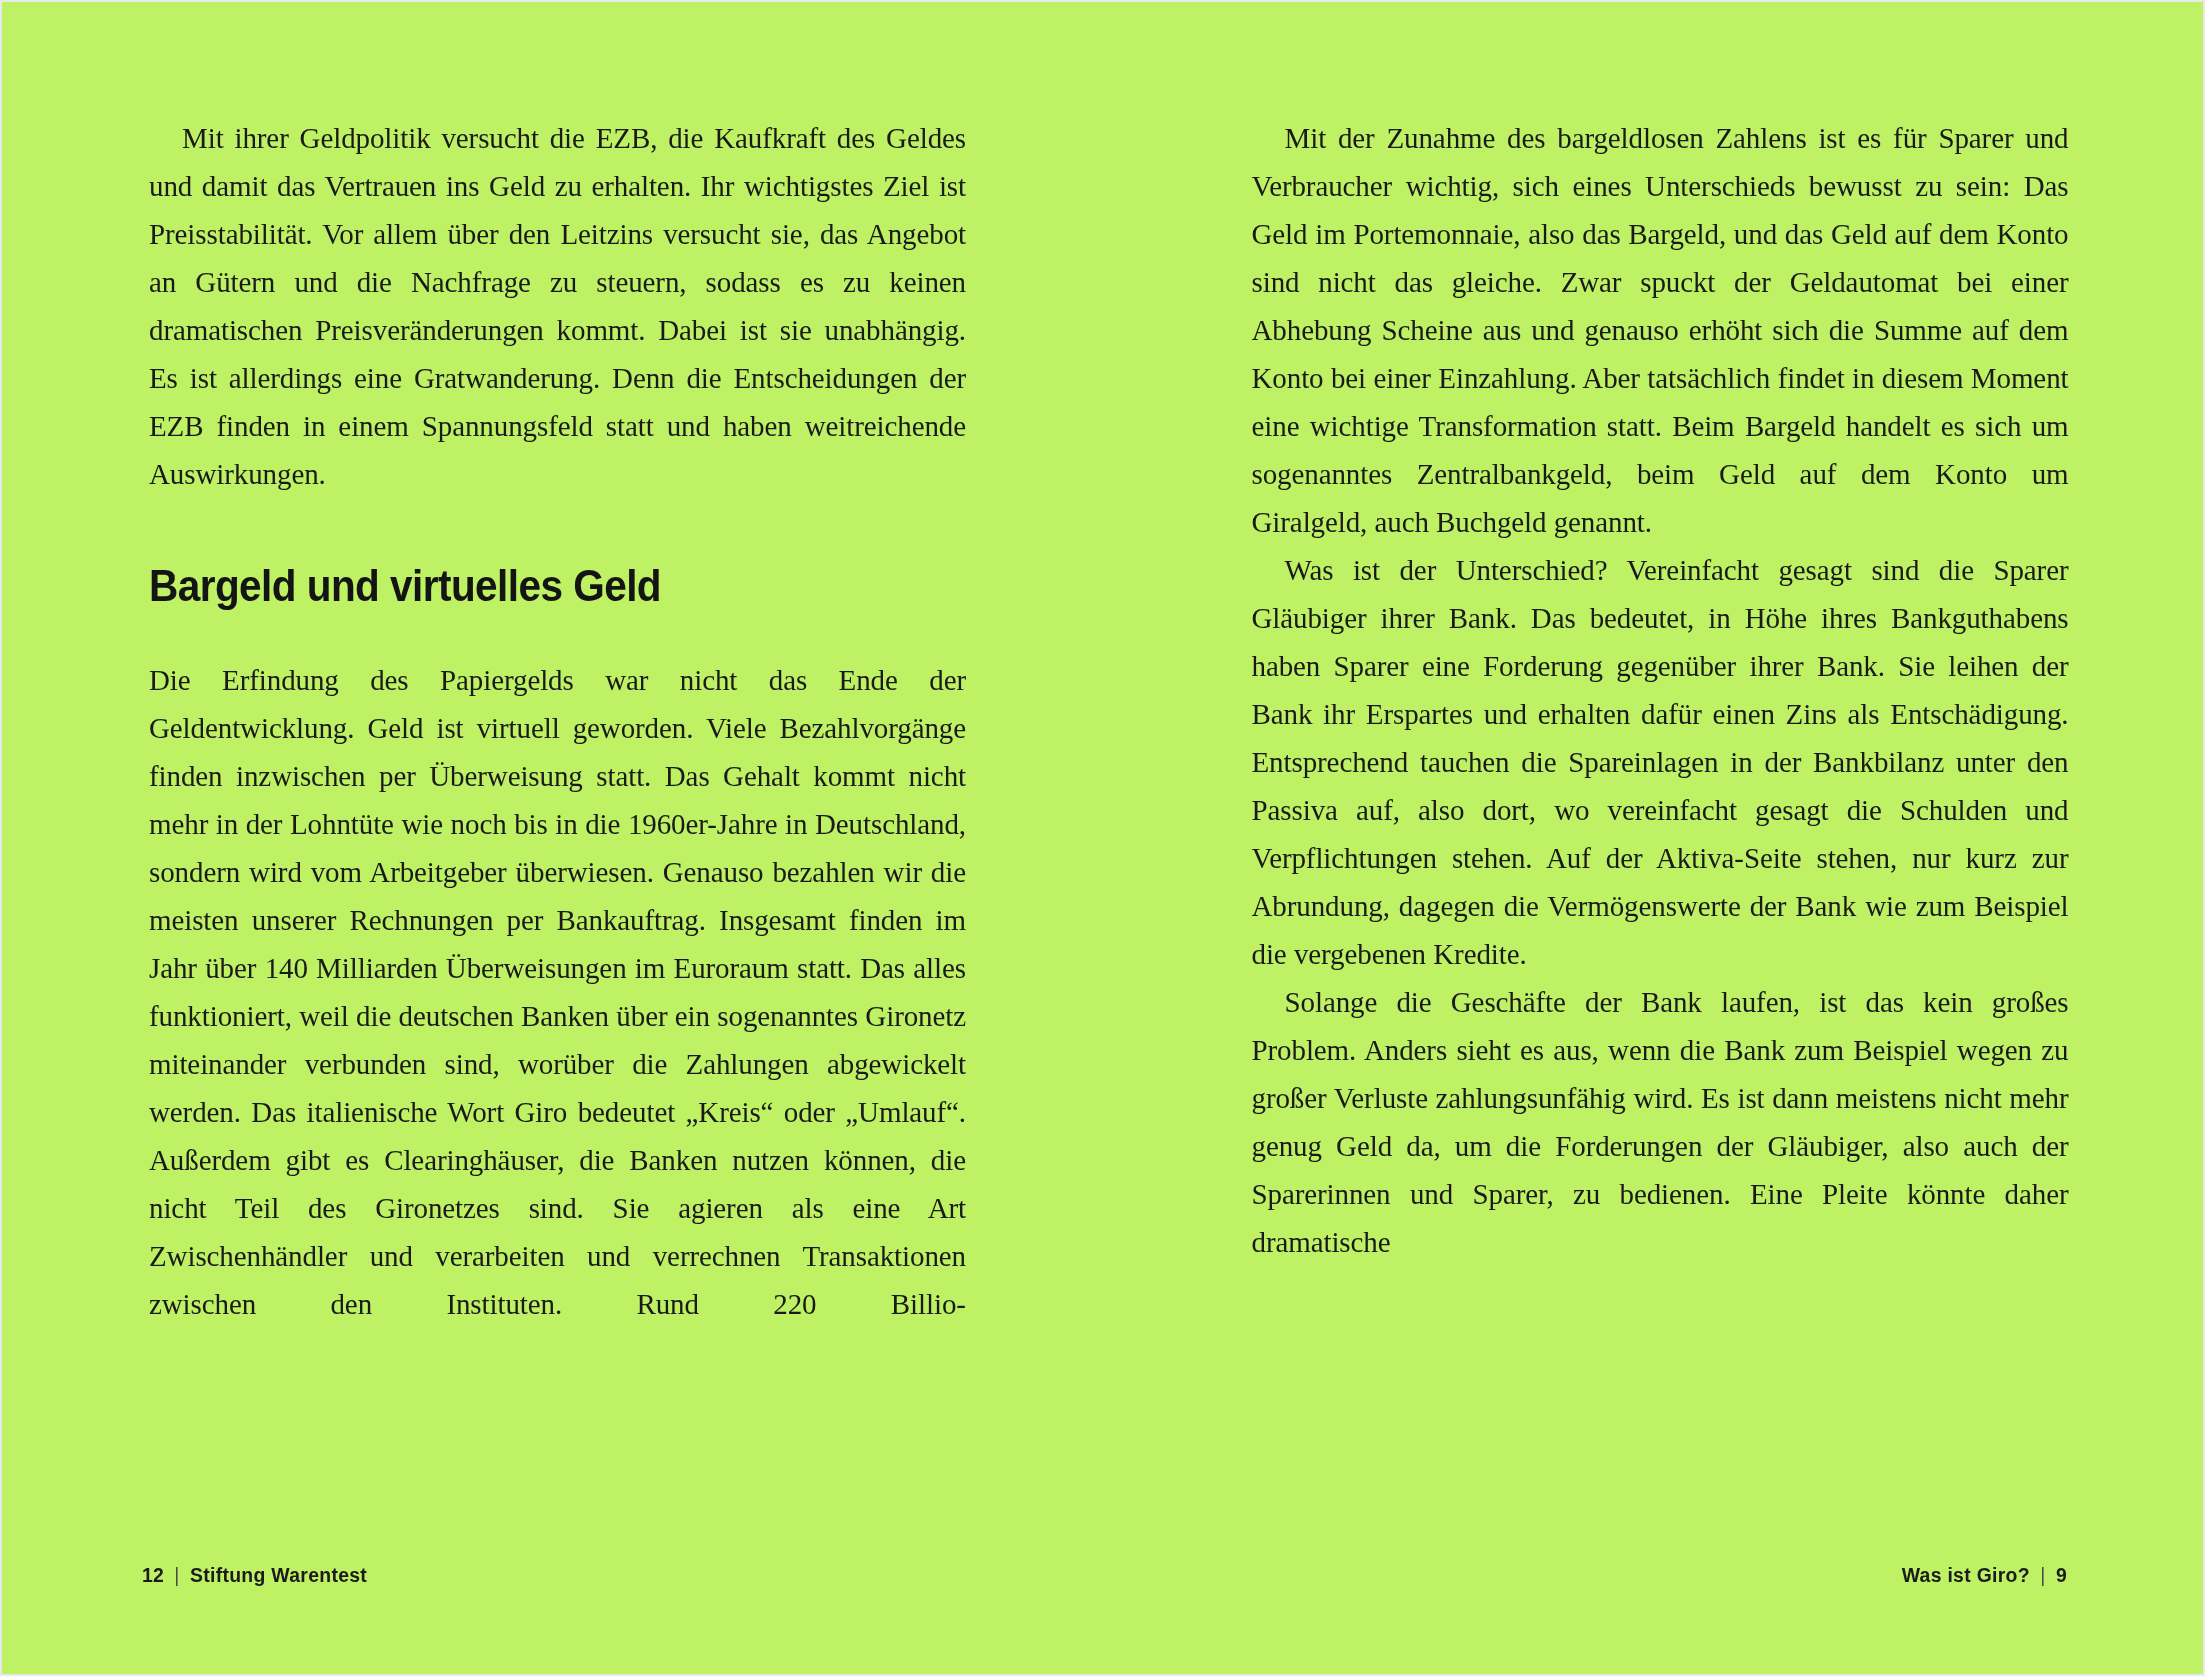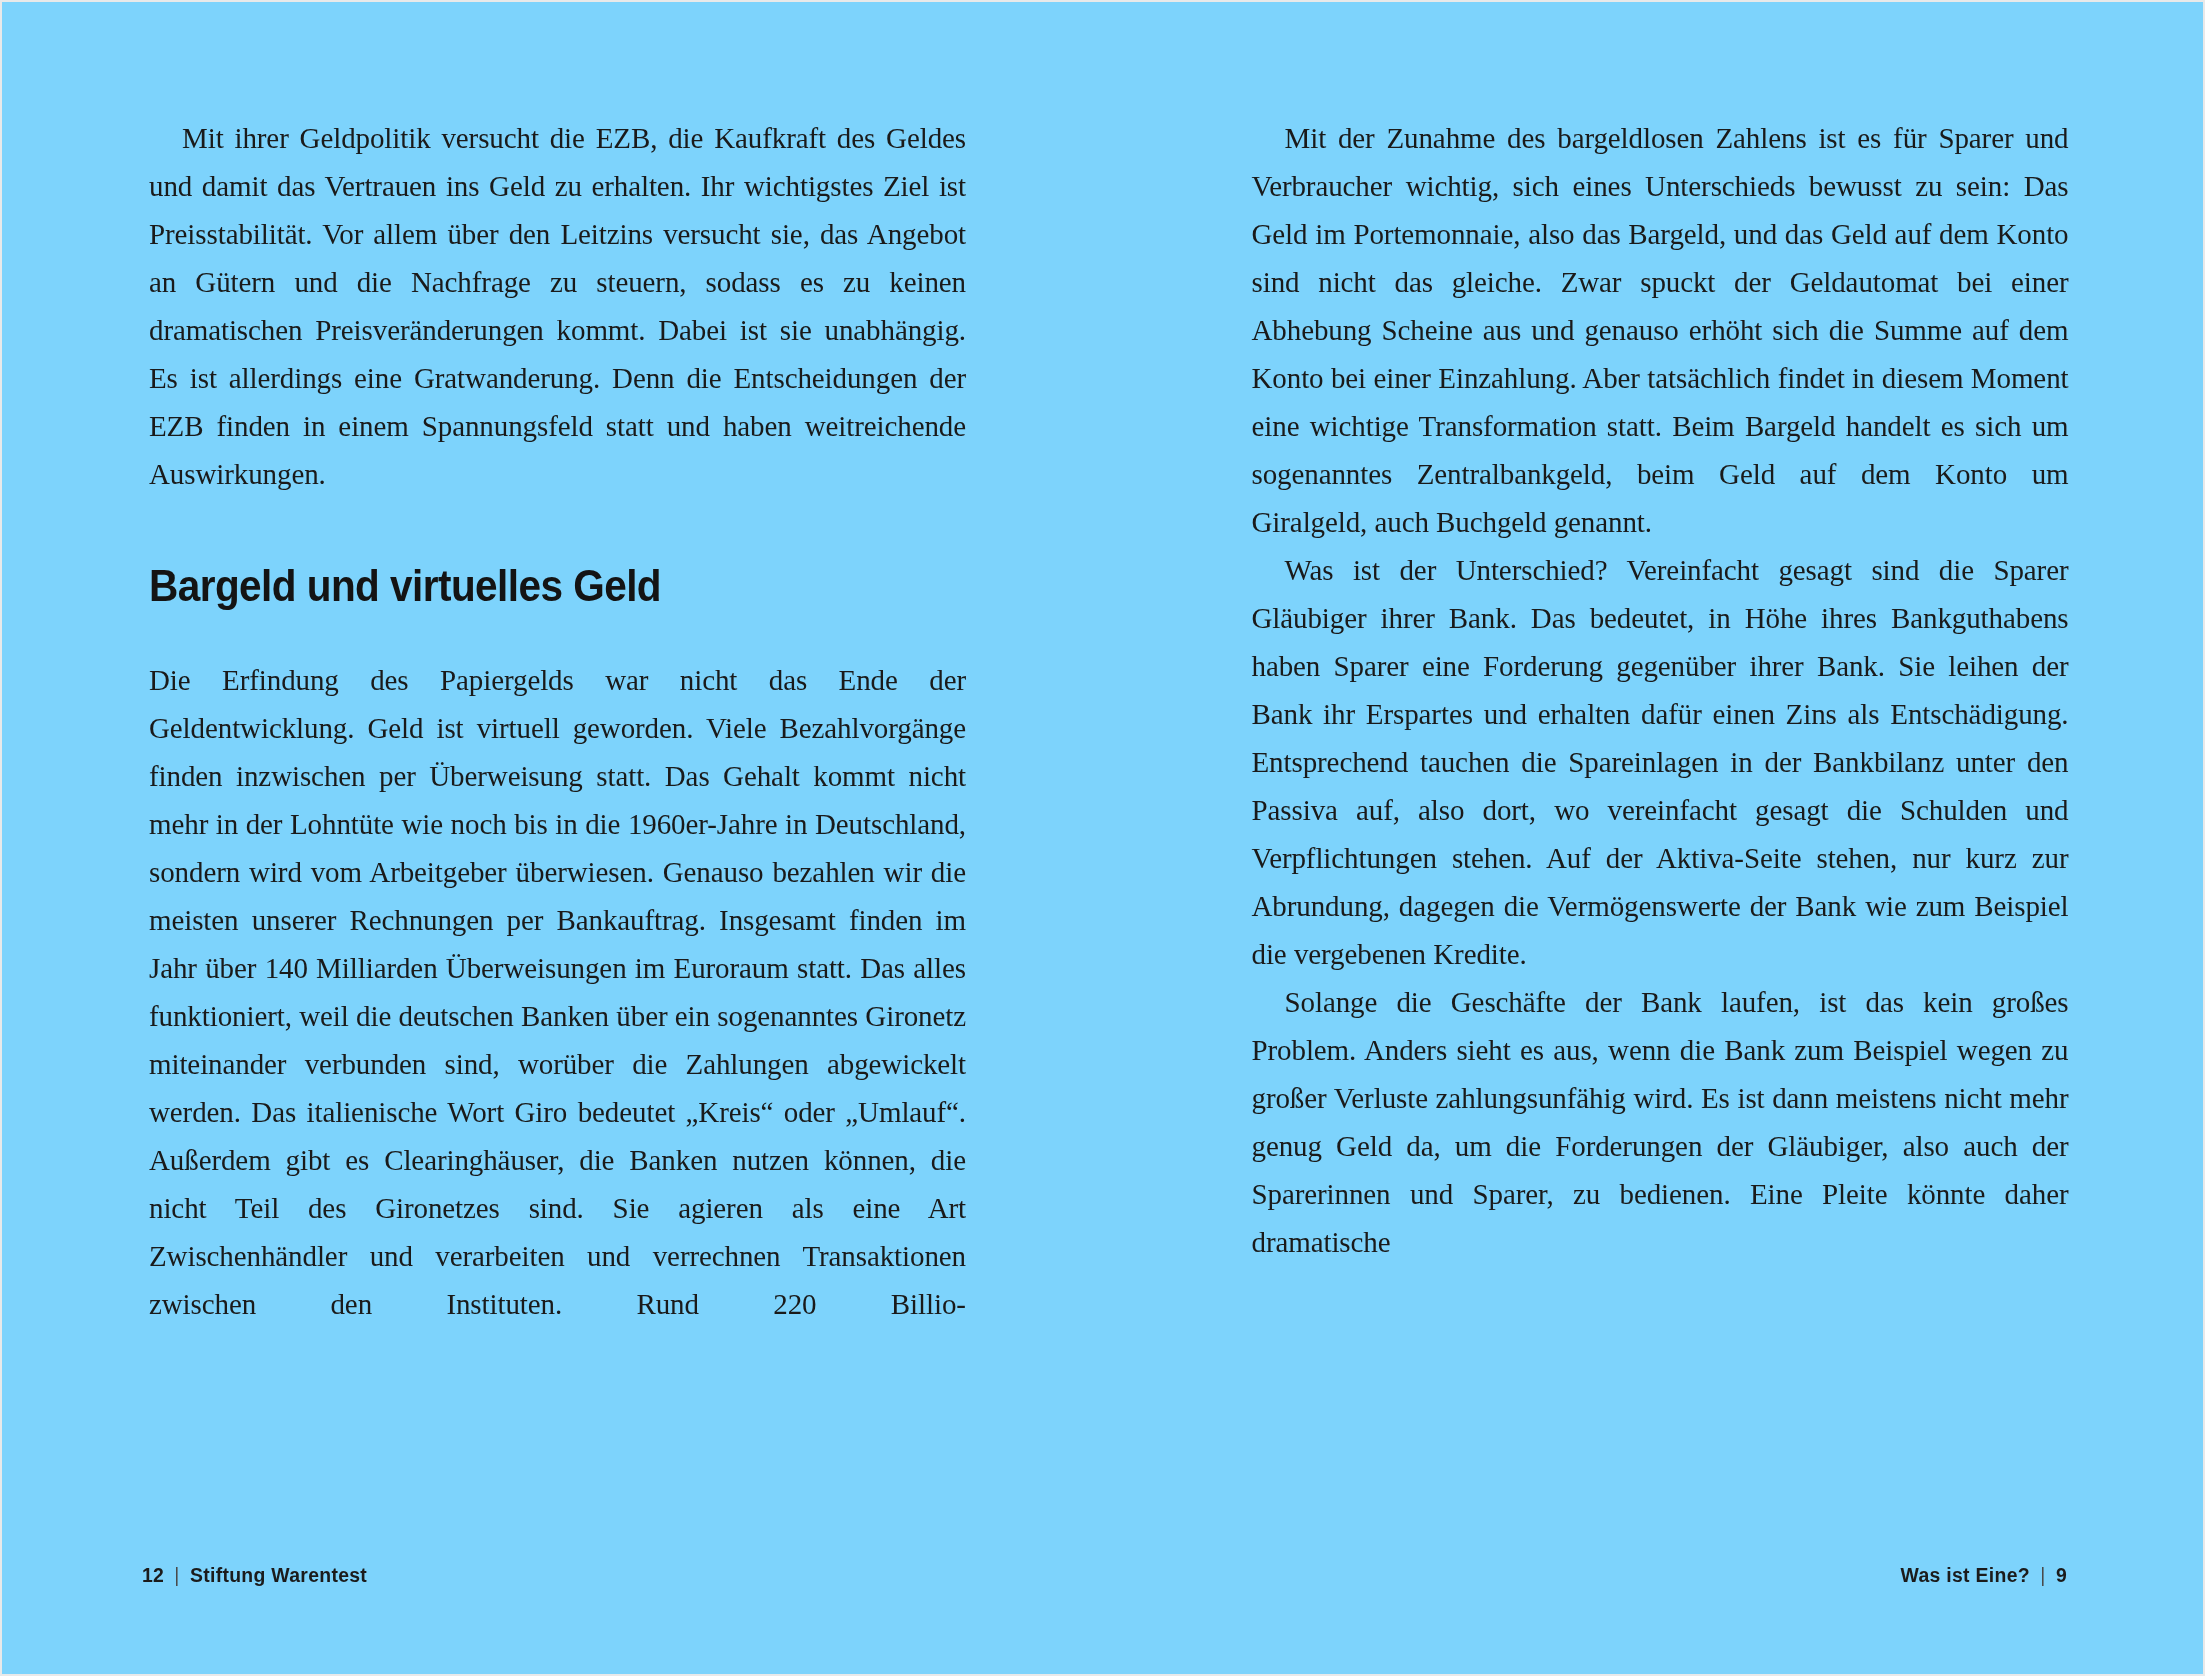--- a/index.html
+++ b/index.html
@@ -15,21 +15,21 @@
     overflow: hidden;
     position: relative;
   }
 
   
   .spread {
     position: absolute;
     inset: 0;
     box-sizing: border-box;
     border: 2.2px solid #e9e9e9;
-    background: #7dd3fc;
+    background: #bef264;
     padding-left: 28px;
   }
 
   .pages {
     position: absolute;
     inset: 0;
     display: flex;
     box-sizing: border-box;
   }
 
@@ -152,21 +152,21 @@
 
 
         <p class="body indent no-force">Mit der Zunahme des bargeldlosen Zahlens ist es für Sparer und Verbraucher wichtig, sich eines Unterschieds bewusst zu sein: Das Geld im Portemonnaie, also das Bar­geld, und das Geld auf dem Konto sind nicht das gleiche. Zwar spuckt der Geldautomat bei einer Abhebung Scheine aus und genauso erhöht sich die Summe auf dem Konto bei einer Einzahlung. Aber tatsächlich findet in diesem Moment eine wichtige Transformation statt. Beim Bar­geld handelt es sich um sogenanntes Zentralbankgeld, beim Geld auf dem Konto um Giralgeld, auch Buchgeld ge­nannt.</p>
 
         <p class="body indent no-force">Was ist der Unterschied? Vereinfacht gesagt sind die Sparer Gläubiger ihrer Bank. Das bedeutet, in Höhe ihres Bankguthabens haben Sparer eine Forderung gegenüber ihrer Bank. Sie leihen der Bank ihr Erspartes und erhalten dafür einen Zins als Entschädigung. Entsprechend tau­chen die Spareinlagen in der Bankbilanz unter den Passi­va auf, also dort, wo vereinfacht gesagt die Schulden und Verpflichtungen stehen. Auf der Aktiva-Seite stehen, nur kurz zur Abrundung, dagegen die Vermögenswerte der Bank wie zum Beispiel die vergebenen Kredite.</p>
 
         <p class="body indent force-just">Solange die Geschäfte der Bank laufen, ist das kein gro­ßes Problem. Anders sieht es aus, wenn die Bank zum Bei­spiel wegen zu großer Verluste zahlungsunfähig wird. Es ist dann meistens nicht mehr genug Geld da, um die For­derungen der Gläubiger, also auch der Sparerinnen und Sparer, zu bedienen. Eine Pleite könnte daher dramatische</p>
       </div>
 
       <div class="footer footer-right">
-        <span class="footer-label">Was ist Eine?</span>
+        <span class="footer-label">Was ist Giro?</span>
         <span class="sep">|</span>
         <span class="folio">9</span>
       </div>
     </div>
 
   </div>
 </div>
 
 
 </body></html>

